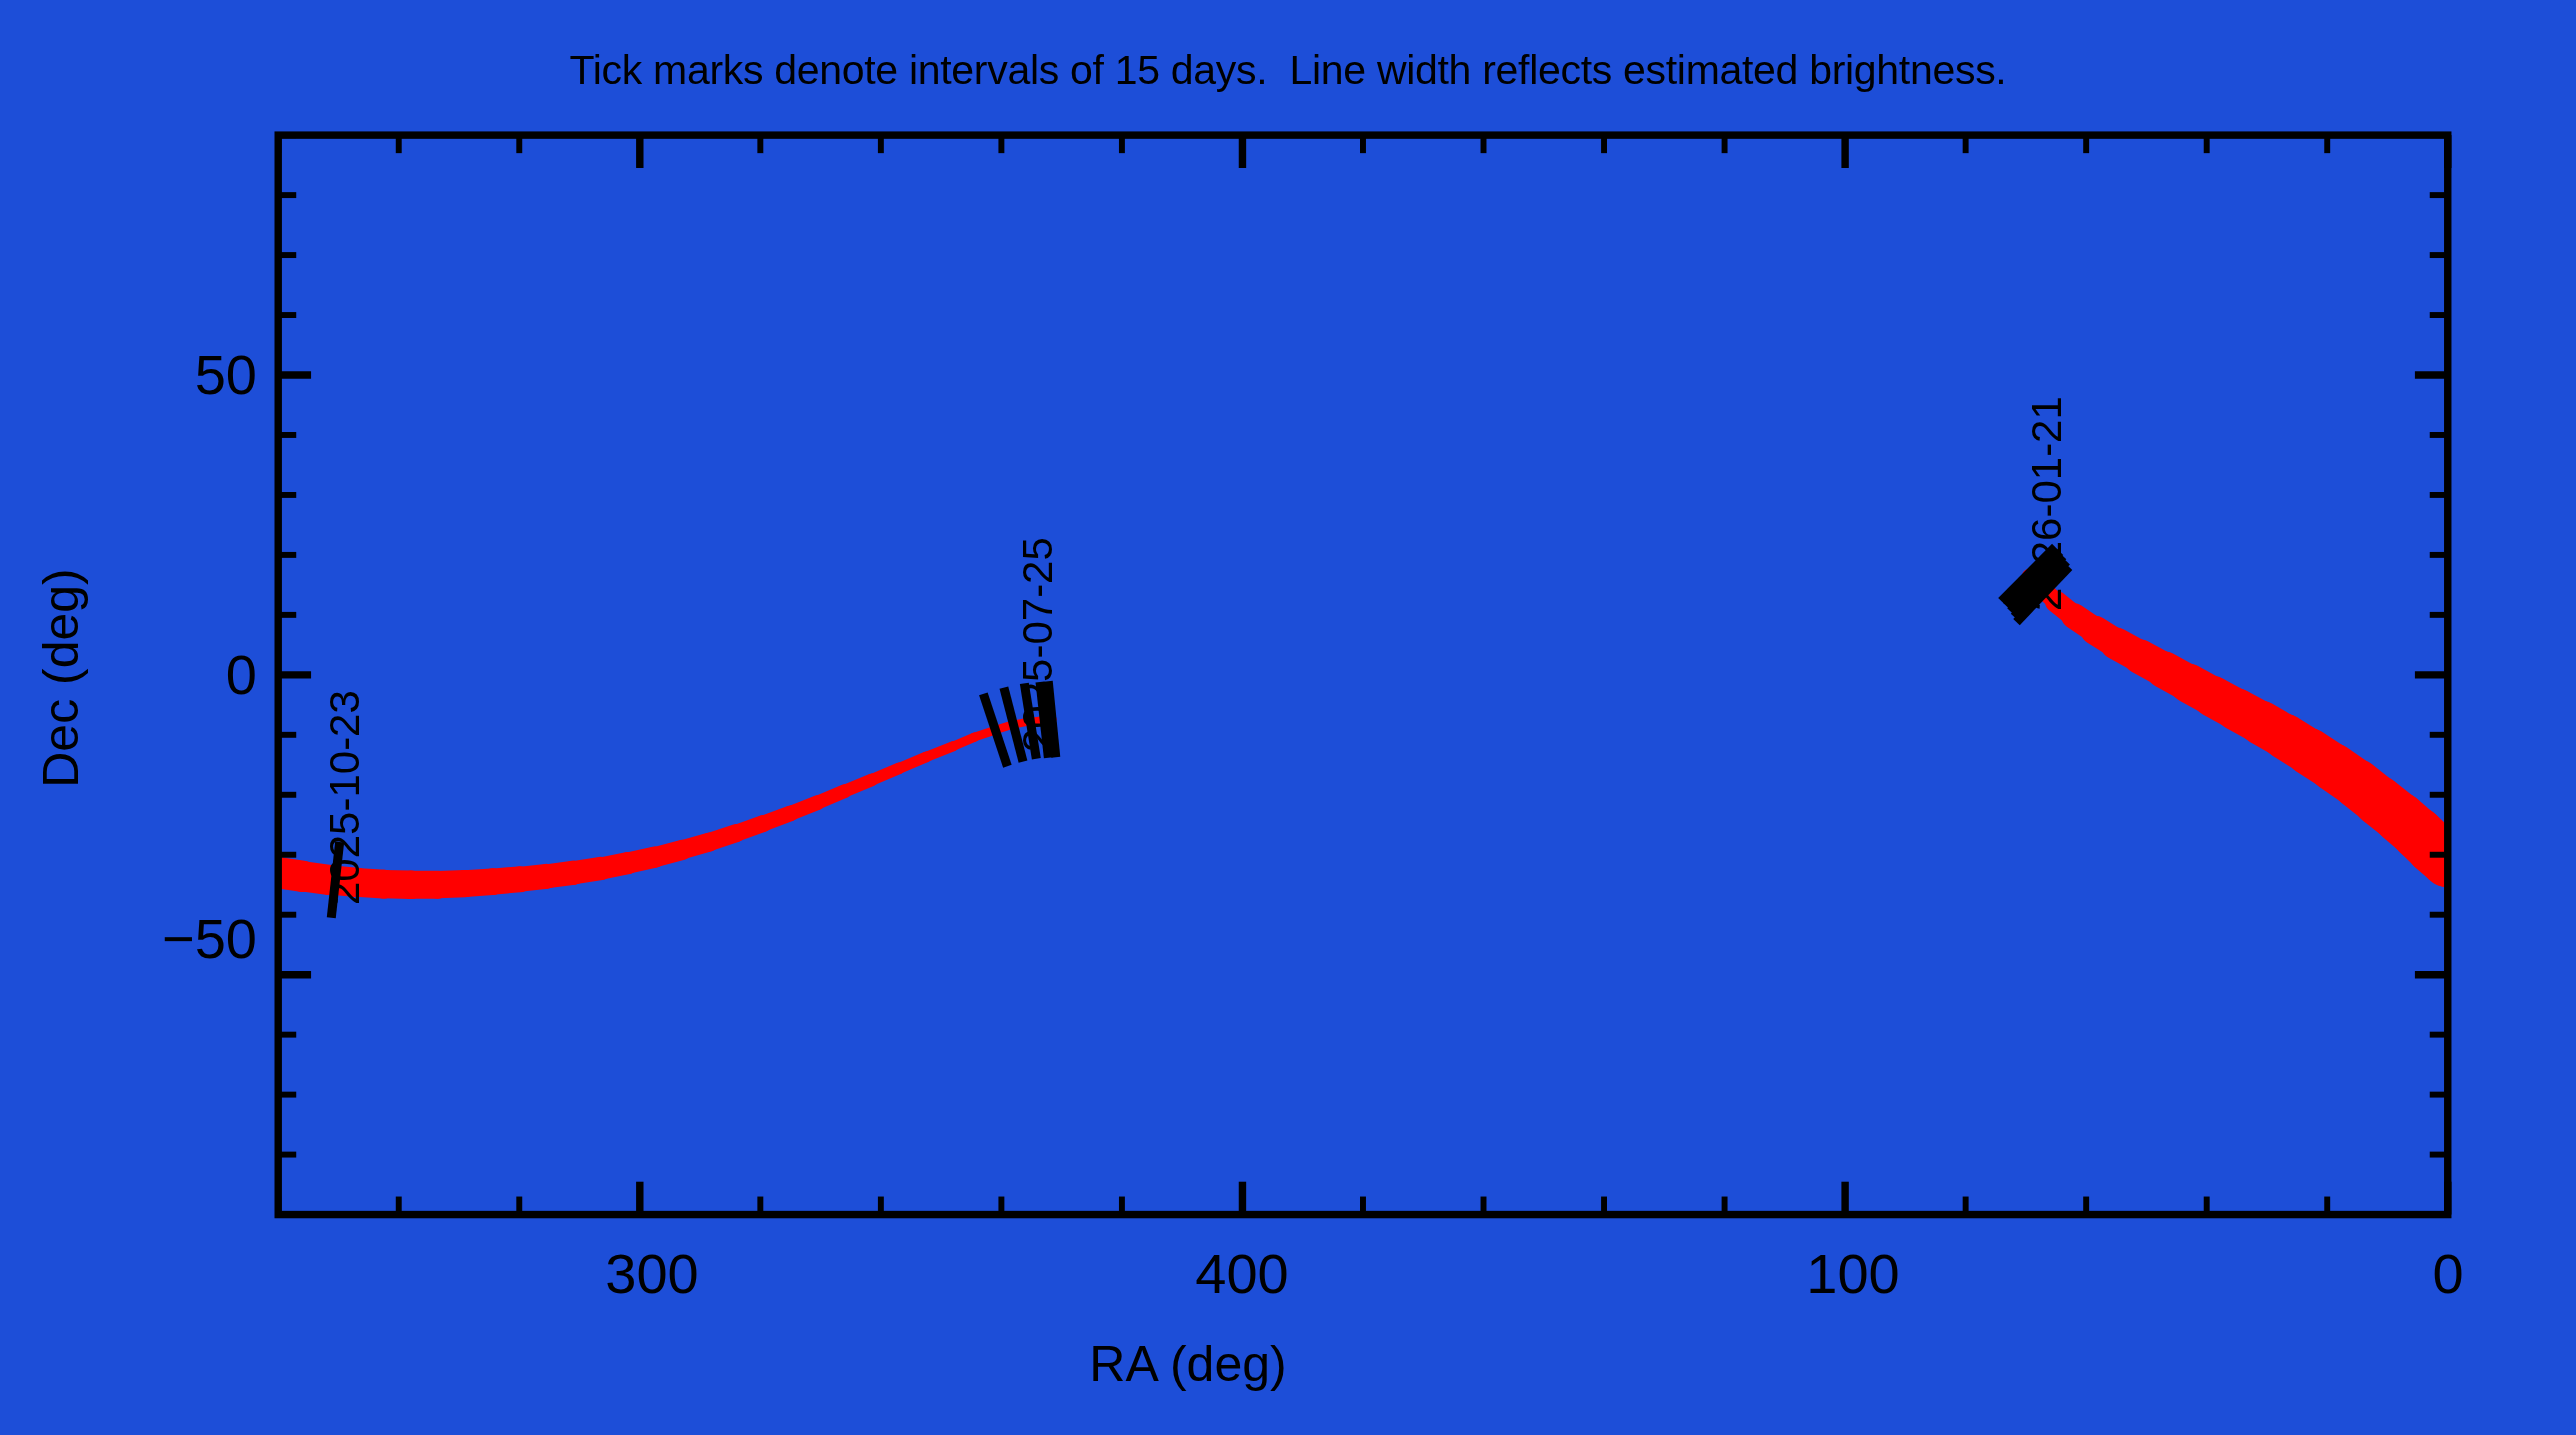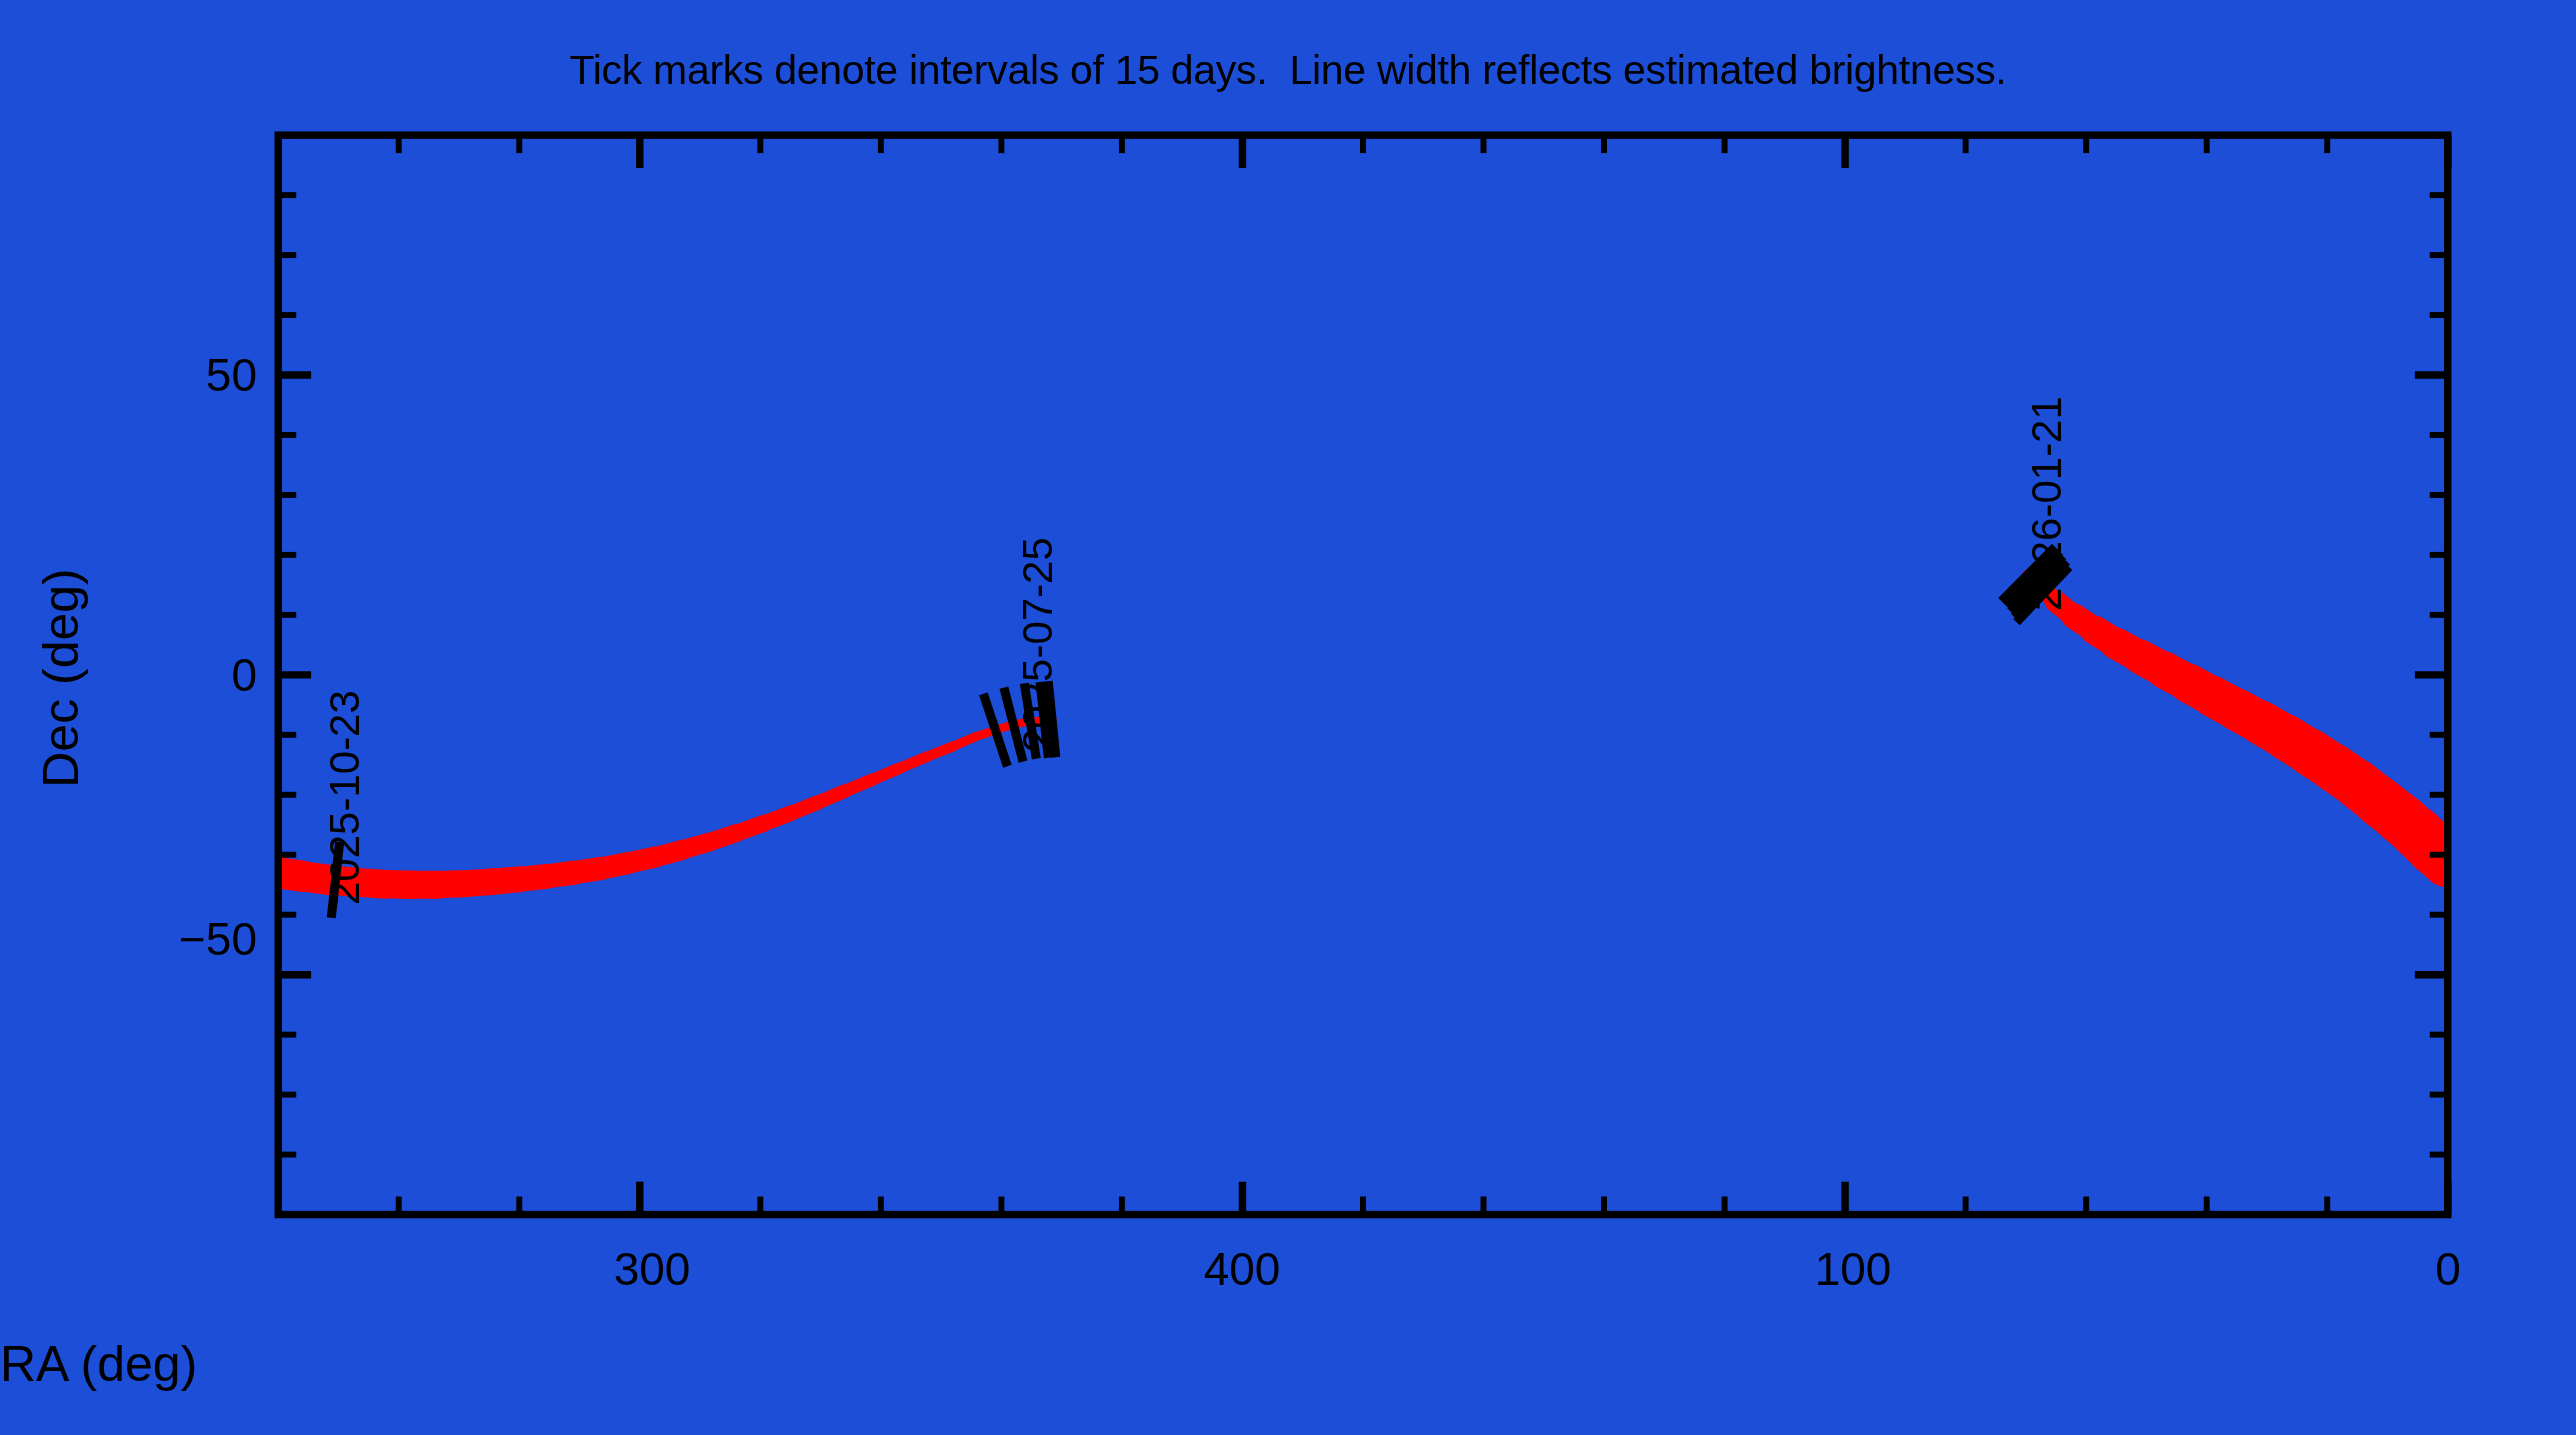--- a/index.html
+++ b/index.html
@@ -9,28 +9,28 @@
   #chart-title{
     position:absolute;left:0;top:50px;width:2576px;
     text-align:center;font-size:41px;line-height:1;
     font-family:"Liberation Sans",sans-serif;
     letter-spacing:-0.3px;white-space:pre;
   }
 
   #plot-svg{position:absolute;left:0;top:0;width:2576px;height:1435px;}
 
   .axis-tick-label{
-    position:absolute;font-size:46px;line-height:1;
+    position:absolute;font-size:56px;line-height:1;
     font-family:"Liberation Sans",sans-serif;white-space:nowrap;
   }
   .ylab{transform:translate(-100%,-50%);}
   .xlab{transform:translate(-50%,0);}
 
   #xaxis-title{
-    position:absolute;left:0;top:1335px;width:2376px;
+    position:absolute;left:0;top:1335px;width:2376px;text-align:center;
     font-size:50px;font-family:"Liberation Sans",sans-serif;
   }
   #yaxis-title{
     position:absolute;left:32px;top:678px;
     transform-origin:0 0;transform:rotate(-90deg) translate(-50%,0);
     font-size:50px;font-family:"Liberation Sans",sans-serif;white-space:nowrap;
   }
   .date-annotation{
     position:absolute;font-size:42px;line-height:1;
     font-family:"Liberation Sans",sans-serif;white-space:nowrap;

